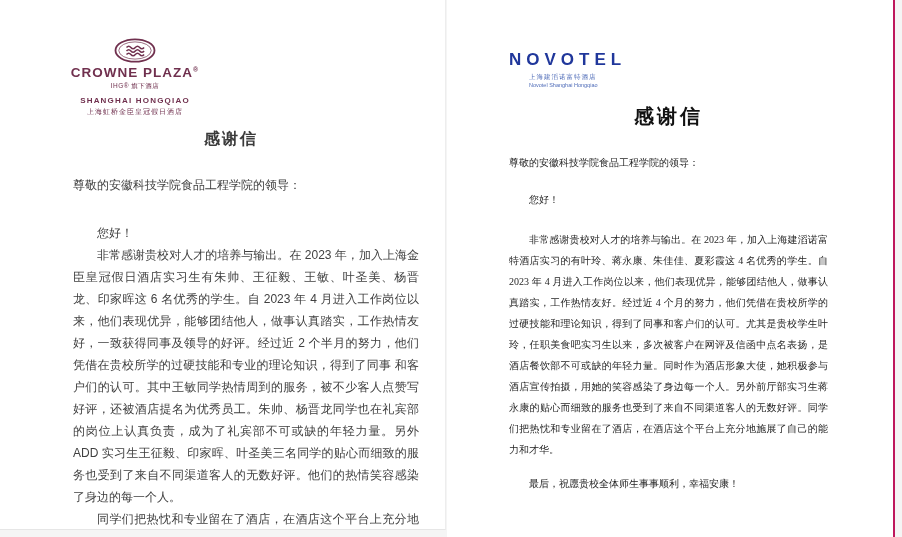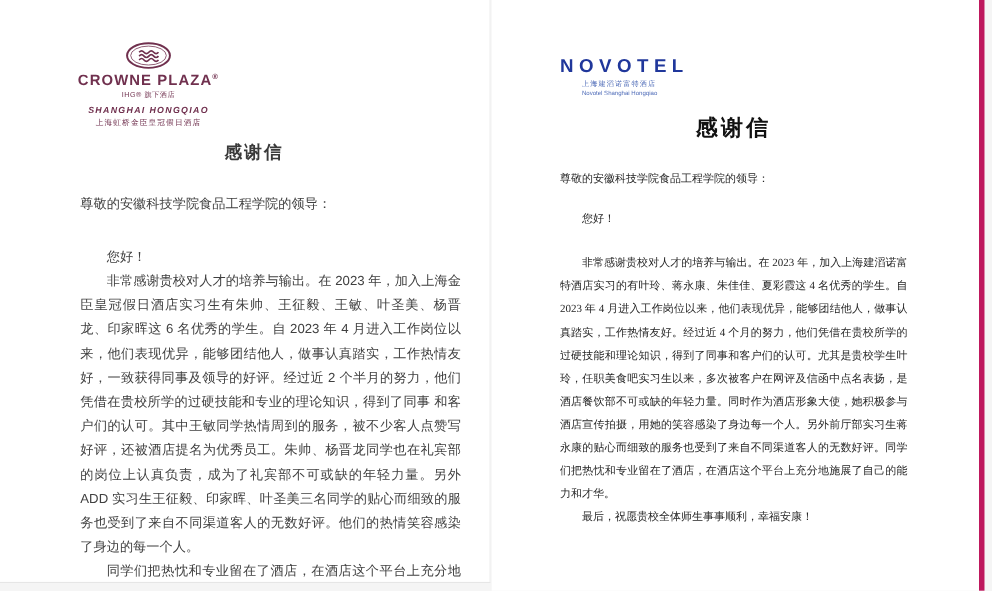--- a/index.html
+++ b/index.html
@@ -15,31 +15,31 @@
     position:absolute; top:0; background:#ffffff; overflow:hidden;
   }
   .page-left {
     left:0; width:446px; height:530px;
     border-right:1px solid #ededed;
     border-bottom:1px solid #e6e6e6;
     padding:38px 26px 0 73px;
   }
   .page-right {
     left:447px; width:448px; height:537px;
-    border-right:5px solid #be185d;
+    border-right:2px solid #be185d;
     padding:50px 65px 0 62px;
     font-family:"Liberation Serif", serif;
   }
   
   .cp-logo { width:160px; margin-left:-18px; text-align:center; color:#70304e; }
   .cp-swirl { display:block; margin:0 auto 2px auto; }
   .cp-name { font-size:13.5px; font-weight:bold; letter-spacing:1px; white-space:nowrap; }
   .cp-name sup { font-size:7px; }
   .cp-group { font-size:6.5px; margin-top:2px; letter-spacing:0.5px; }
-  .cp-loc-en { font-size:8px; font-weight:bold; letter-spacing:1.2px; margin-top:5px;font-style:italic; }
+  .cp-loc-en { font-size:8px; font-weight:bold; letter-spacing:1.2px; margin-top:5px; }
   .cp-loc-cn { font-size:7px; margin-top:2px; letter-spacing:1px; }
   .cp-title {
     text-align:center; font-size:16px; font-weight:bold; color:#3a3a3a;
     letter-spacing:2px; margin:12px 30px 0 0;
   }
   .cp-body {
     margin-top:24px; font-size:12px; line-height:22px; color:#404040;
     text-align:justify;
   }
   .cp-salutation { margin-bottom:26px; }
@@ -55,21 +55,21 @@
     text-align:center; font-size:20px; font-weight:bold; color:#111111;
     letter-spacing:3px; margin-top:14px;
   }
   .nv-body {
     margin-top:22px; font-size:10px; line-height:21px; color:#262626;
     text-align:justify;
   }
   .nv-salutation { margin-bottom:16px; }
   .nv-greeting { text-indent:2em; margin-bottom:19px; }
   .nv-body p.para { text-indent:2em; }
-  .nv-body p.para-last { text-indent:2em; margin-top:0; }
+  .nv-body p.para-last { text-indent:2em; margin-top:13px; }
 </style>
 </head>
 <body>
 
 <div class="page page-left">
 
   <div class="cp-logo">
     <svg class="cp-swirl" width="42" height="25" viewBox="0 0 42 25">
       <ellipse cx="21" cy="12.5" rx="19.5" ry="11.2" fill="none" stroke="#70304e" stroke-width="1.8"></ellipse>
       <ellipse cx="21" cy="12.5" rx="16.2" ry="8.6" fill="none" stroke="#70304e" stroke-width="0.7"></ellipse>

